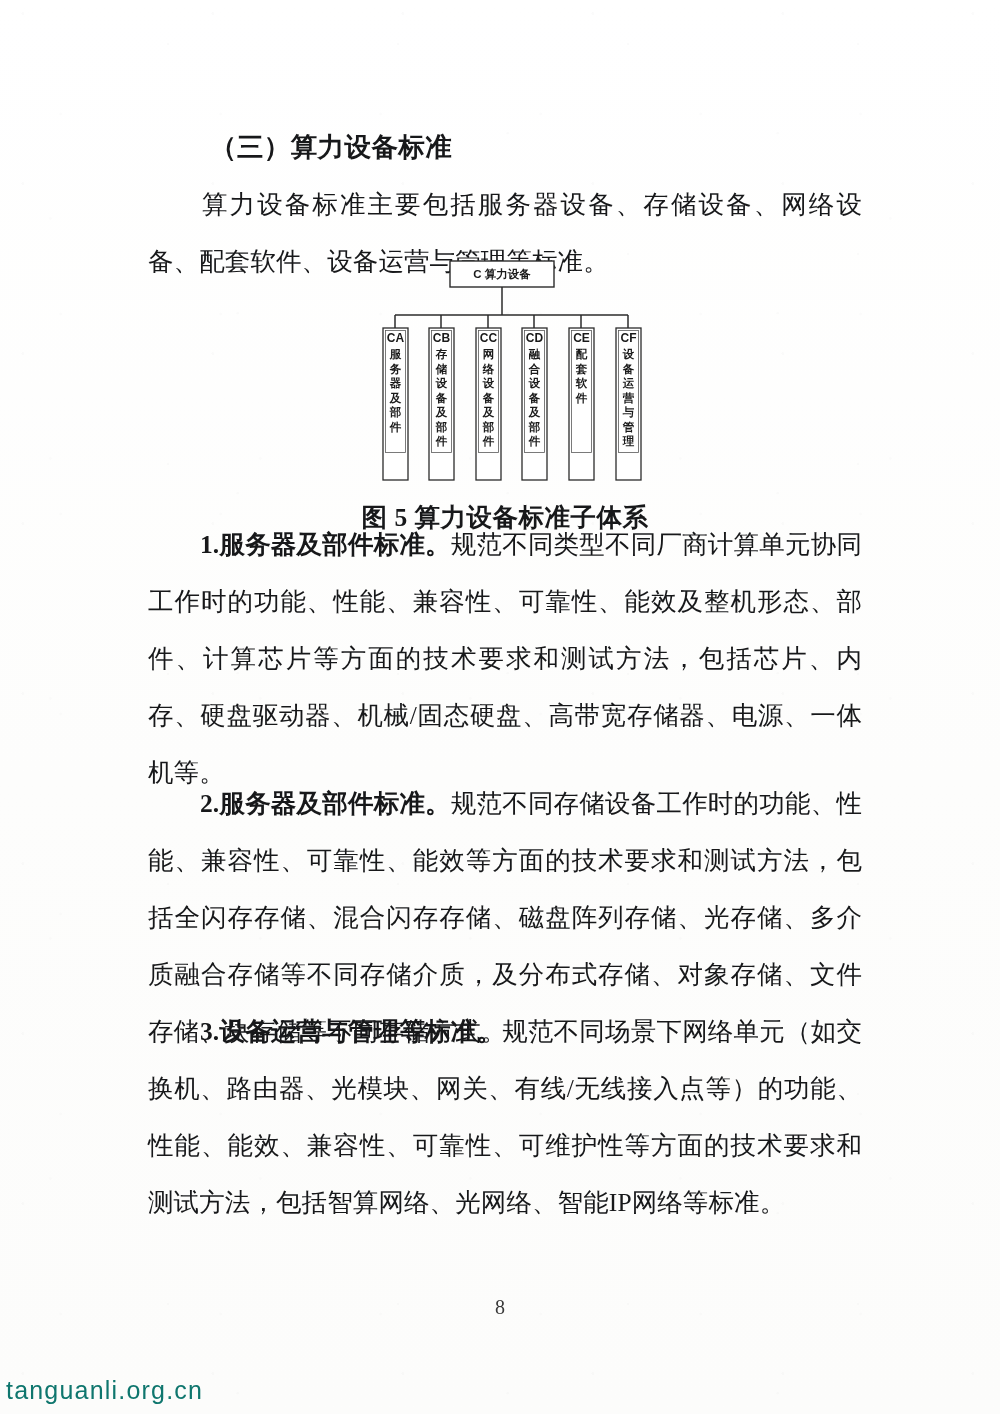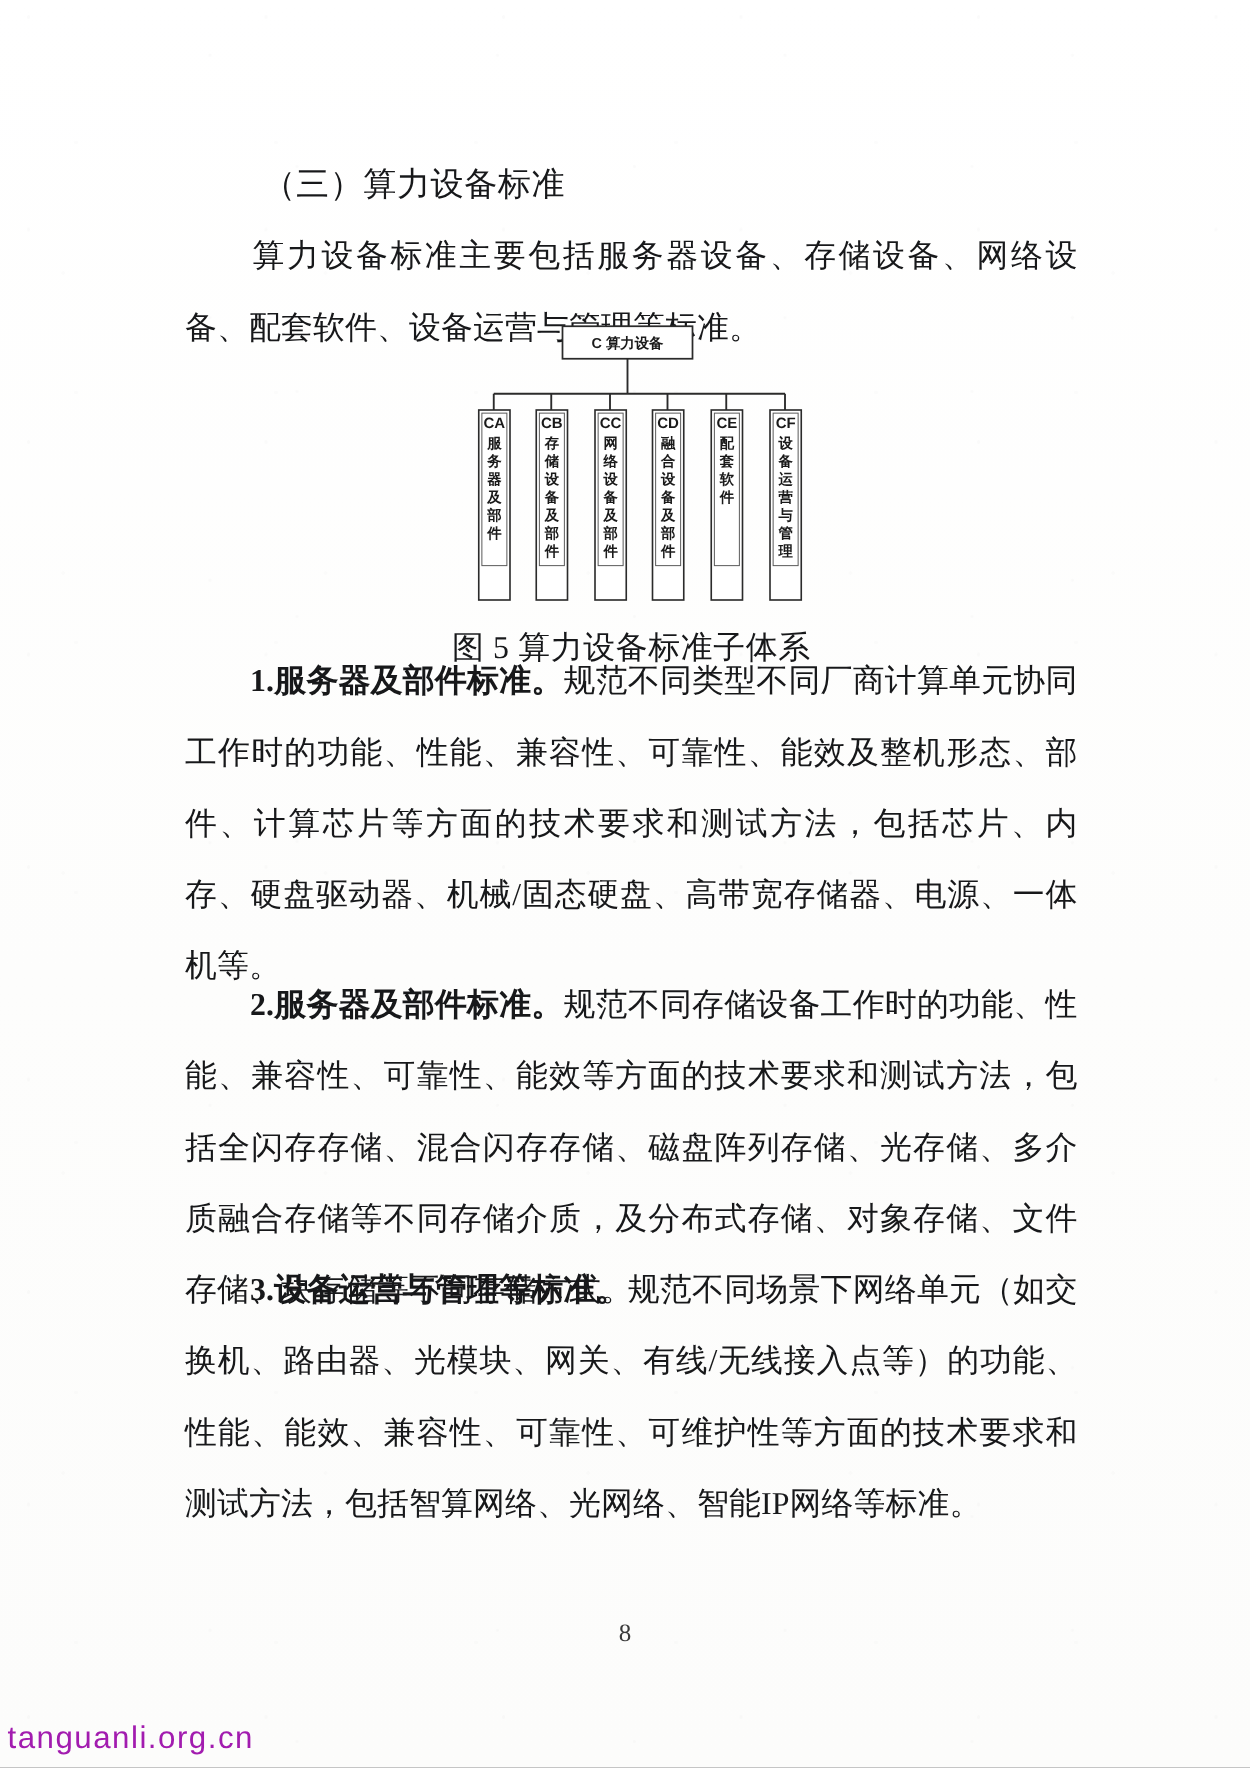--- a/index.html
+++ b/index.html
@@ -37,21 +37,21 @@
   .content {
     position: absolute;
     left: 148px;
     top: 0;
     width: 714px;
   }
 
   
   .section-heading {
     font-size: 26.5px;
-    font-weight: normal;
+    font-weight: bold;
     letter-spacing: 0.4px;
     line-height: 1.3;
     margin: 0;
     padding: 0;
     position: absolute;
     top: 130px;
     left: 62px;
     white-space: nowrap;
   }
   .body-para {
@@ -77,21 +77,21 @@
   #para-storage     { top: 775px; }
   #para-network     { top: 1003px; }
 
   .fig-caption {
     position: absolute;
     top: 500px;
     left: 0;
     width: 714px;
     text-align: center;
     font-size: 25.5px;
-    font-weight: normal;
+    font-weight: bold;
     letter-spacing: 0.5px;
   }
 
   
   #diagram {
     position: absolute;
     left: 228px;
     top: 258px;
     width: 270px;
     height: 228px;
@@ -128,21 +128,21 @@
     color: #3a3a3a;
     font-family: "Liberation Serif", serif;
   }
   #watermark {
     position: absolute;
     left: 6px;
     top: 1376px;
     font-family: "Liberation Sans", "DejaVu Sans", sans-serif;
     font-size: 25px;
     letter-spacing: 1.2px;
-    color: #a21caf;
+    color: #0f766e;
     user-select: none;
   }
 </style>
 </head>
 <body>
 
 <div id="page">
 
   <div id="paper-texture"></div>
 

